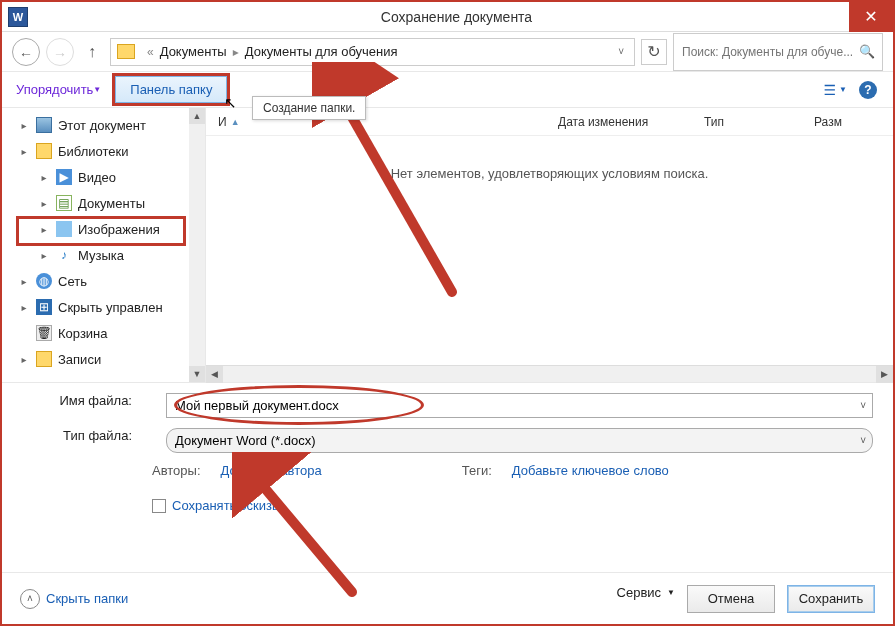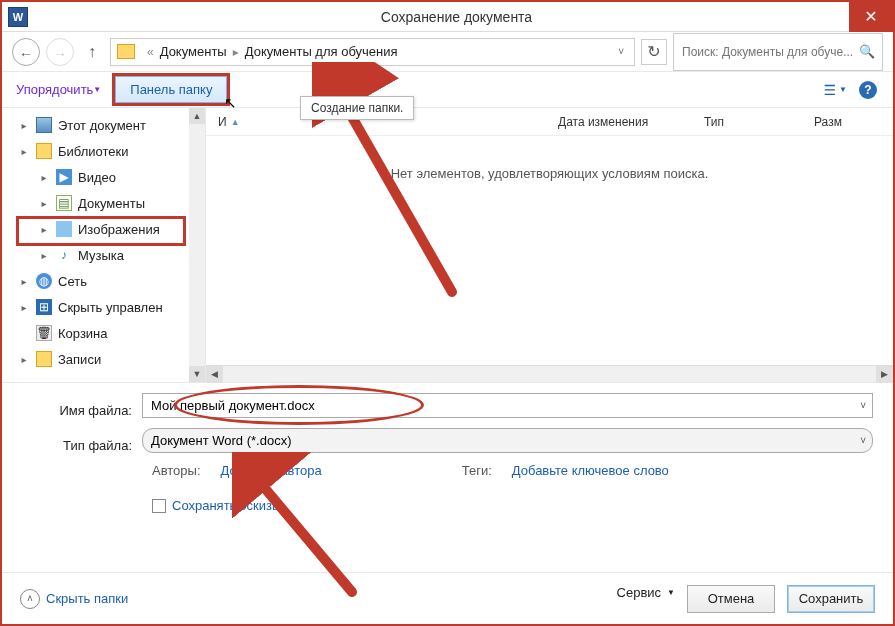--- a/index.html
+++ b/index.html
@@ -21,21 +21,21 @@
   .refresh{ width:26px; height:26px; border:1px solid #ccc; display:flex; align-items:center; justify-content:center; color:#555;}
   .search-box{ width:210px; height:28px; border:1px solid #ccc; display:flex; align-items:center; padding:18px 6px; position:relative;}
   .search-box input{ border:none; outline:none; width:100%; font-size:12px; color:#333; background:transparent;}
   .search-ic{ color:#777; font-size:13px; position:absolute; right:6px;}
   .toolbar{ height:36px; display:flex; align-items:center; background:#fff; border-bottom:1px solid #e8e8e8; position:relative; padding-left:14px;}
   .org{ color:#6d28d9; font-size:13px; display:flex; align-items:center; }
   .org .chev{ font-size:8px;}
   .newfolder{ margin-left:14px; padding:5px 14px; border:1px solid #7eb4e6; background:linear-gradient(#eaf4fd,#d5e9fa); color:#1a5fb4; font-size:13px; position:relative;}
   .nf-outline{ position:absolute; left:-4px; top:-4px; right:-4px; bottom:-4px; border:3px solid #c0392b; pointer-events:none;}
   .cursor-ic{ position:absolute; right:-10px; bottom:-10px; font-size:15px; color:#000;}
-  .tooltip{ position:absolute; left:250px; top:24px; background:#fff; border:1px solid #bbb; padding:4px 10px; font-size:12px; color:#333; box-shadow:1px 1px 3px rgba(0,0,0,.15); z-index:5;margin-left:48px;}
+  .tooltip{ position:absolute; left:250px; top:24px; background:#fff; border:1px solid #bbb; padding:4px 10px; font-size:12px; color:#333; box-shadow:1px 1px 3px rgba(0,0,0,.15); z-index:5;}
   .tb-right{ margin-left:auto; display:flex; align-items:center; gap:12px; padding-right:16px;}
   .view-btn{ display:flex; align-items:center; gap:3px; color:#1a5fb4; font-size:14px;}
   .help-ic{ width:18px; height:18px; border-radius:50%; background:#2b6cb0; color:#fff; display:flex; align-items:center; justify-content:center; font-size:12px; font-weight:bold;}
   .body-split{ display:flex; height:274px;}
   .sidebar{ width:204px; border-right:1px solid #e8e8e8; overflow-y:hidden; position:relative; padding-top:4px;}
   .sb-scroll{ position:absolute; right:0; top:0; bottom:0; width:16px; background:#f0f0f0; display:flex; flex-direction:column; align-items:center; justify-content:space-between;}
   .sb-scroll .arw{ width:16px; height:16px; display:flex; align-items:center; justify-content:center; font-size:9px; color:#555; background:#e0e0e0;}
   .tree-item{ display:flex; align-items:center; height:26px; font-size:13px; color:#222; padding-left:16px; gap:6px; position:relative;}
   .tree-item.indent{ padding-left:36px;}
   .tree-item .exp{ width:12px; text-align:center; color:#666; font-size:10px;}
@@ -55,21 +55,21 @@
   .col-h{ padding:0 12px; display:flex; align-items:center; gap:4px;}
   .col-h.name{ width:340px;}
   .col-h.date{ width:146px;}
   .col-h.type{ width:110px;}
   .col-h.size{ flex:1;}
   .sort-ar{ color:#5a8fbf; font-size:9px;}
   .empty-msg{ text-align:center; color:#555; font-size:13px; margin-top:30px;}
   .bottom-hsb{ height:17px; background:#f0f0f0; border-top:1px solid #ddd; display:flex; align-items:center; justify-content:space-between; padding:0;}
   .bottom-hsb .arw{ width:17px; height:17px; display:flex; align-items:center; justify-content:center; font-size:9px; color:#555; background:#e0e0e0;}
   .form-area{ border-top:1px solid #e8e8e8; padding:10px 20px 0 20px;}
-  .form-row{ display:flex; align-items:flex-end; margin-bottom:10px;}
+  .form-row{ display:flex; align-items:flex-start; margin-bottom:10px;gap:24px;}
   .form-lbl{ width:120px; text-align:right; padding-right:10px; font-size:13px; color:#222;}
   .form-field{ flex:1; height:25px; border:1px solid #aaa; background:#fff; display:flex; align-items:center; padding:0 8px; font-size:13px; position:relative;}
   .form-chev{ position:absolute; right:6px; color:#555; font-size:10px;}
   .filename-circle{ position:absolute; left:152px; top:-8px; width:250px; height:40px; border:3px solid #c0392b; border-radius:50%; pointer-events:none;}
   .meta-row{ display:flex; gap:20px; font-size:13px; margin:8px 0 0 130px;}
   .meta-lbl{ color:#555;}
   .meta-link{ color:#1a5fb4;}
   .thumb-row{ margin:20px 0 0 130px; font-size:13px; color:#1a5fb4; display:flex; align-items:center; gap:6px;}
   .chk{ width:14px; height:14px; border:1px solid #888; background:#fff;}
   .footer{ position:absolute; bottom:0; left:0; right:0; height:52px; border-top:1px solid #e8e8e8; display:flex; align-items:center; padding:0 18px; background:#fff;}

